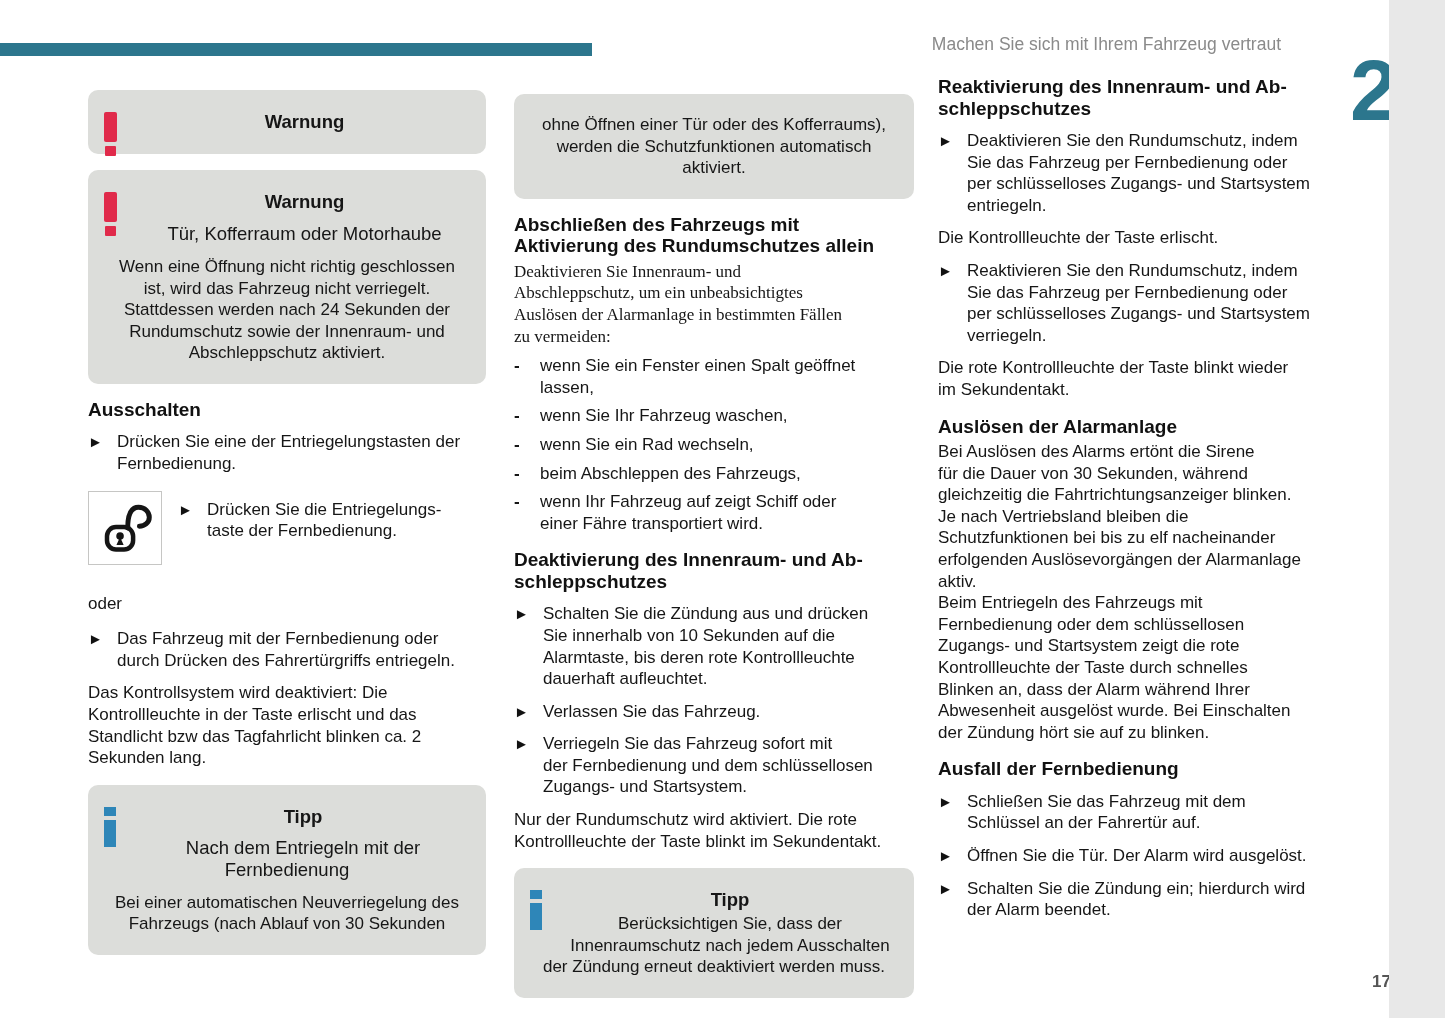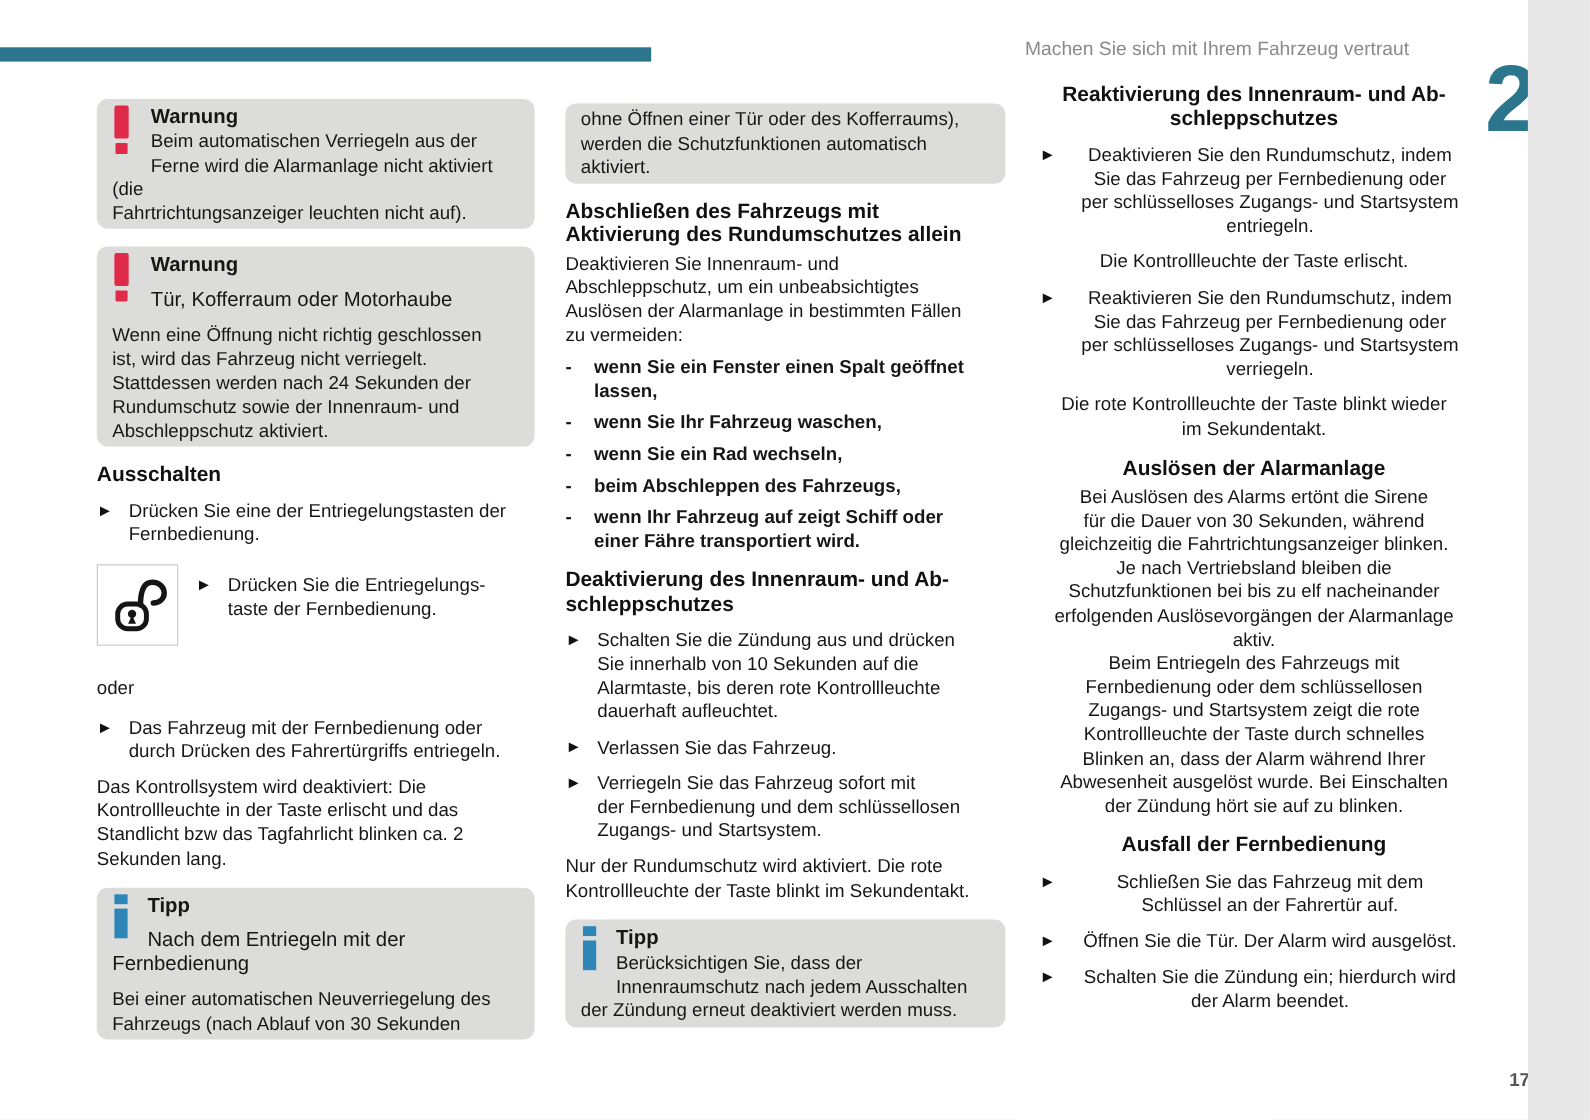--- a/index.html
+++ b/index.html
@@ -14,31 +14,31 @@
   
   .topbar{position:absolute;left:0;top:43px;width:592px;height:13px;background:#2c768d;}
   .breadcrumb{position:absolute;top:34px;right:108px;font-size:17.5px;color:#8a8a8a;white-space:nowrap;}
   .chapter-num{position:absolute;top:50px;left:1350px;font-size:86px;font-weight:bold;color:#2c768d;line-height:0.95;}
   .page-num{position:absolute;top:972px;left:1372px;font-size:17px;font-weight:bold;color:#555;}
 
   
   .col{position:absolute;font-size:17px;line-height:21.6px;}
   .col-left{left:88px;top:90px;width:398px;}
   .col-mid{left:514px;top:90px;width:400px;}
-  .col-right{left:938px;top:76px;width:404px;text-align:center;}
+  .col-right{left:938px;top:76px;width:404px;}
 
   .pre{white-space:pre-line;}
   .para{margin:11px 0 0;}
   h3{font-size:19px;line-height:21.5px;margin:15px 0 4px;font-weight:bold;color:#111;}
   .col > :first-child{margin-top:0;}
 
   
   .box{
     background:#dcddda;border-radius:10px;
-    padding:4px 14px;margin:16px 0 0;
+    padding:20px 14px;margin:16px 0 0;text-align:center;
   }
   .box-title{font-weight:bold;font-size:18.5px;line-height:24px;}
   .box-sub{font-weight:normal;font-size:18.5px;line-height:22px;margin-top:9px;}
   .box-text{margin-top:11px;}
   .box-text.tight{margin-top:1px;}
 
   
   .warn-icon{float:left;width:18px;margin:2px 15px 2px 2px;}
   .warn-icon .bar{width:13px;height:30px;background:#e02a4a;border-radius:2px;}
   .warn-icon .dot{width:11px;height:10px;background:#e02a4a;border-radius:1px;margin-top:4px;margin-left:1px;}
@@ -49,21 +49,21 @@
   .tip-icon{float:left;width:14px;height:46px;margin:2px 16px 0 2px;}
   .tip-icon .dot{width:12px;height:9px;background:#2e86b8;}
   .tip-icon .bar{width:12px;height:27px;background:#2e86b8;margin-top:4px;}
 
   
   .step{display:flex;margin:11px 0 0;}
   .step .m{flex:none;width:29px;font-size:15px;line-height:21.6px;color:#111;}
   .step .t{flex:1;}
   .dash{display:flex;margin:7px 0 0;}
   .dash .m{flex:none;width:26px;font-weight:bold;}
-  .dash .t{flex:1;font-weight:bold;}
+  .dash .t{flex:1;}
 
   
   .lockrow{display:flex;margin:16px 0 0;}
   .lockbox{
     flex:none;width:72px;height:72px;background:#fff;
     border:1px solid #c6c6c4;display:flex;align-items:center;justify-content:center;
   }
   .lockrow .step{flex:1;margin:8px 0 0 16px;}
   .spacer-or{margin-top:28px;}
 </style>
@@ -77,23 +77,20 @@
   <div class="chapter-num">2</div>
 
   <div class="col col-left">
 
     <div class="box">
       <div class="warn-icon short">
           <div class="bar"></div>
           <div class="dot"></div>
         </div>
       <div class="box-title">Warnung</div>
-      <div class="pre">Beim automatischen Verriegeln aus der
-Ferne wird die Alarmanlage nicht aktiviert (die
-Fahrtrichtungsanzeiger leuchten nicht auf).</div>
     </div>
 
     <div class="box">
       <div class="warn-icon tall">
           <div class="bar"></div>
           <div class="dot"></div>
         </div>
       <div class="box-title">Warnung</div>
       <div class="box-sub">Tür, Kofferraum oder Motorhaube</div>
       <div class="box-text pre">Wenn eine Öffnung nicht richtig geschlossen
@@ -156,21 +153,21 @@
   <div class="col col-mid">
 
     <div class="box" style="margin-top:4px;">
       <div class="pre">ohne Öffnen einer Tür oder des Kofferraums),
 werden die Schutzfunktionen automatisch
 aktiviert.</div>
     </div>
 
     <h3 class="pre">Abschließen des Fahrzeugs mit
 Aktivierung des Rundumschutzes allein</h3>
-    <div class="para pre" style="margin-top:4px;">Deaktivieren Sie Innenraum- und
+    <div class="para pre" style="margin-top:4px;font-family:Liberation Serif, serif;">Deaktivieren Sie Innenraum- und
 Abschleppschutz, um ein unbeabsichtigtes
 Auslösen der Alarmanlage in bestimmten Fällen
 zu vermeiden:</div>
 
     <div style="margin-top:8px;">
       <div class="dash">
         <span class="m">-</span>
         <span class="t pre">wenn Sie ein Fenster einen Spalt geöffnet
 lassen,</span>
       </div>

